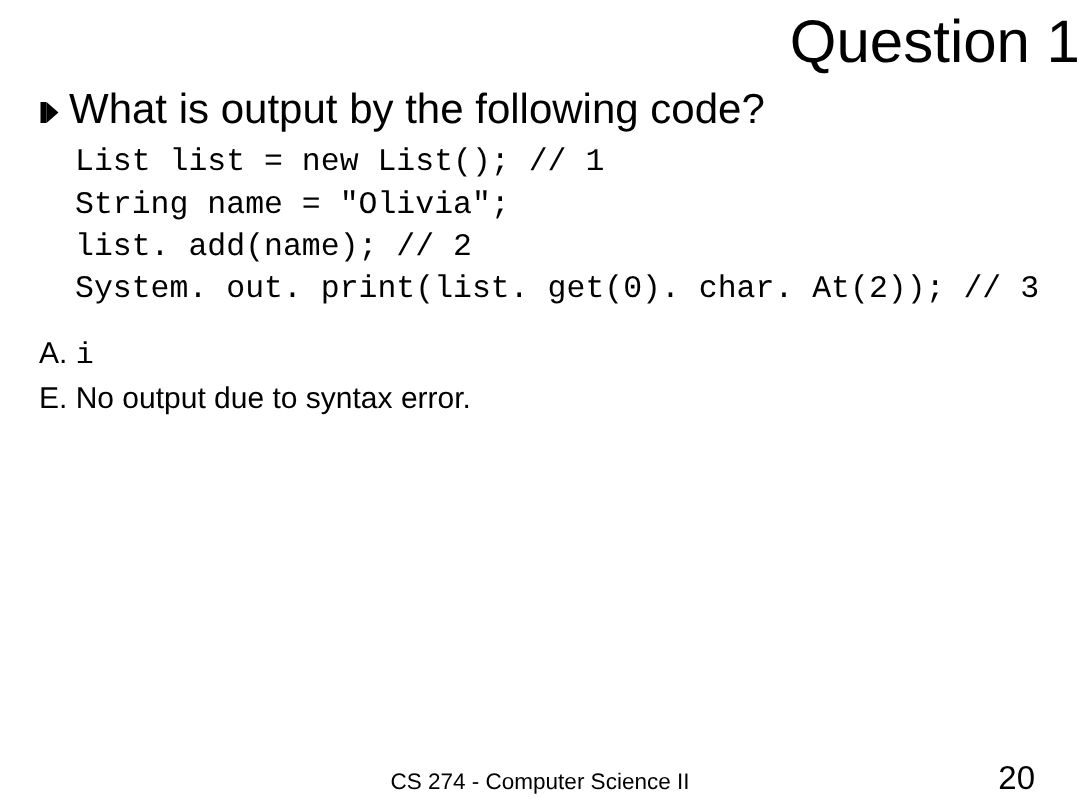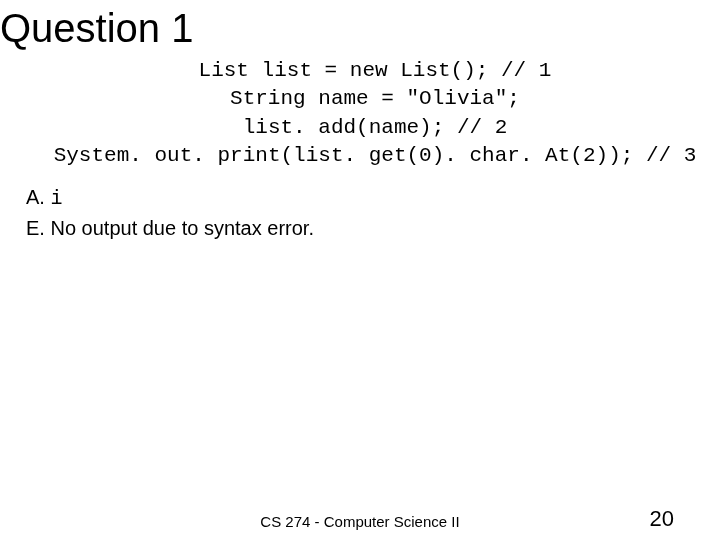--- a/index.html
+++ b/index.html
@@ -5,21 +5,21 @@
   * { margin: 0; padding: 0; box-sizing: border-box; }
   body {
     width: 720px;
     height: 540px;
     background: #ffffff;
     font-family: Arial, Helvetica, sans-serif;
     position: relative;
     overflow: hidden;
   }
   .title {
-    text-align: left;
+    text-align: right;
     font-size: 40px;
     color: #000;
     padding-top: 6px;
     padding-bottom: 6px;
   }
   .content {
     padding-left: 26px;
     padding-right: 20px;
   }
   .prompt-row {
@@ -39,21 +39,20 @@
     line-height: 1.15;
   }
   .code-block {
     font-family: "Courier New", Courier, monospace;
     font-size: 21px;
     color: #000;
     padding-left: 24px;
     line-height: 1.35;
     margin-bottom: 14px;
     white-space: pre;
-    text-align: center;
   }
   .answers {
     font-size: 20px;
     color: #000;
     line-height: 1.38;
     padding-left: 0;
   }
   .answer-row {
     position: relative;
     margin-bottom: 2px;
@@ -68,34 +67,43 @@
   .footer {
     position: absolute;
     bottom: 10px;
     width: 100%;
     text-align: center;
     font-size: 15px;
     color: #000;
   }
   .page-num {
     position: absolute;
-    right: 46px;
+    right: 30px;
     bottom: 8px;
     font-size: 22px;
     color: #000;
     margin-left: 28px;
   }
 </style>
 </head>
 <body>
 
 <div class="title">Question 1</div>
 
 <div class="content">
 
+  <div class="prompt-row">
+    <span class="bullet-icon">
+      <svg width="14" height="16" viewBox="0 0 14 16">
+        <rect x="1" y="1" width="4" height="14" fill="#000"></rect>
+        <polygon points="5,1 13,8 5,15" fill="#000"></polygon>
+      </svg>
+    </span>
+    <span class="prompt">What is output by the following code?</span>
+  </div>
 
   <div class="code-block"><span>List list = new List(); // 1</span>
 <span>String name = "Olivia";</span>
 <span>list. add(name); // 2</span>
 <span>System. out. print(list. get(0). char. At(2)); // 3</span></div>
 
   <div class="answers">
     <div class="answer-row">
       <span>A. </span><span class="mono">i</span>
     </div>

